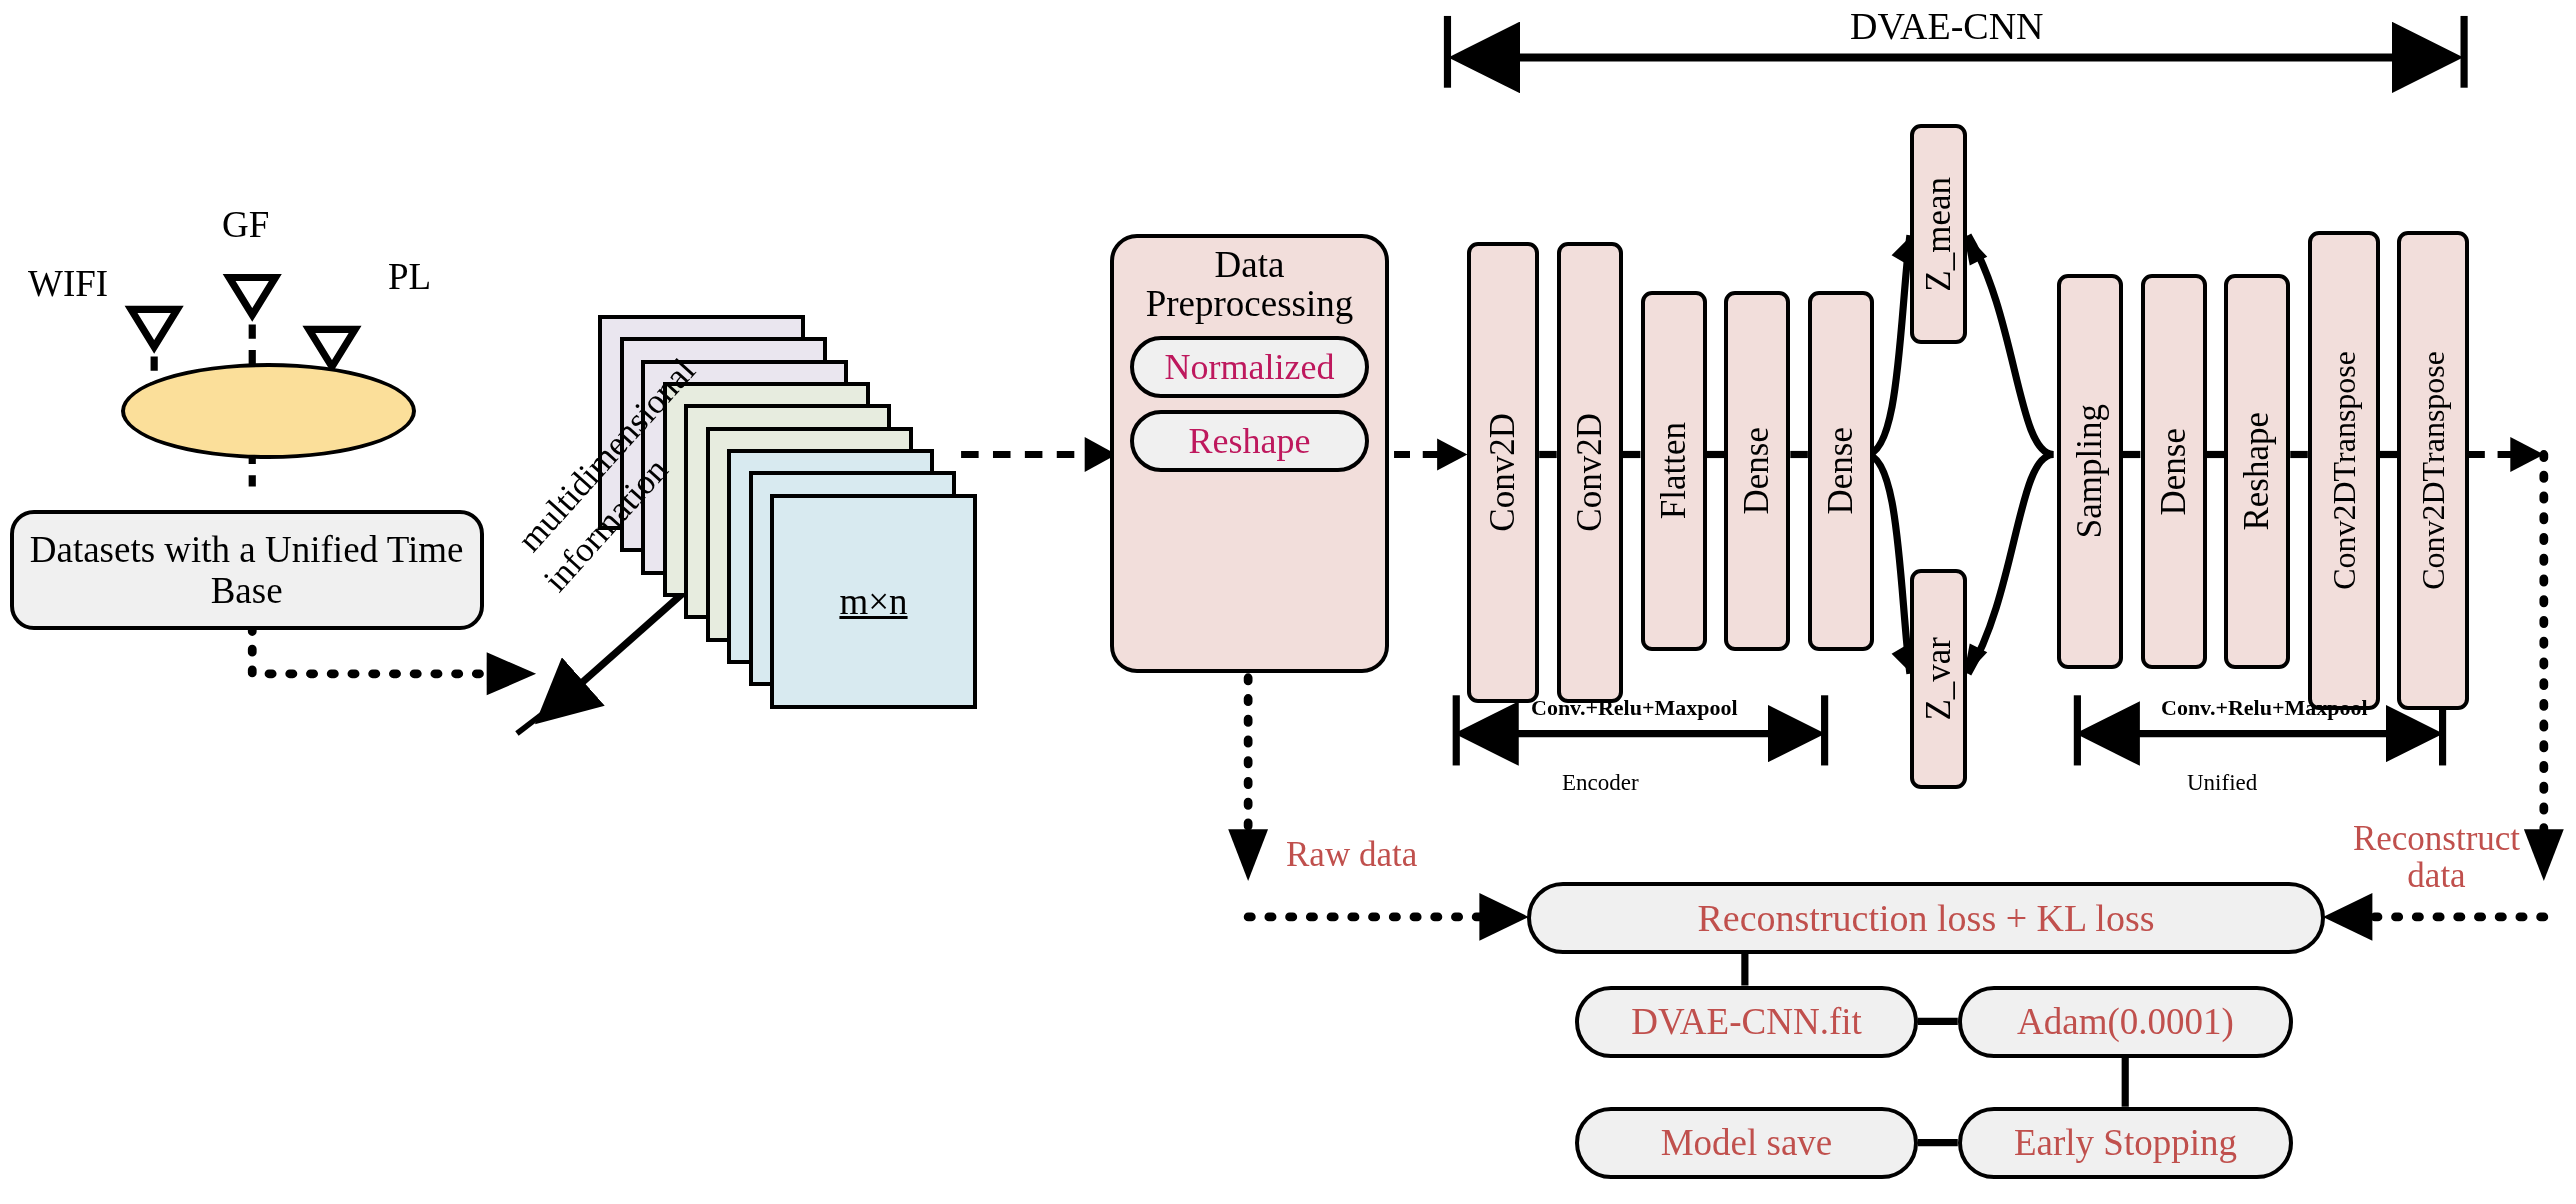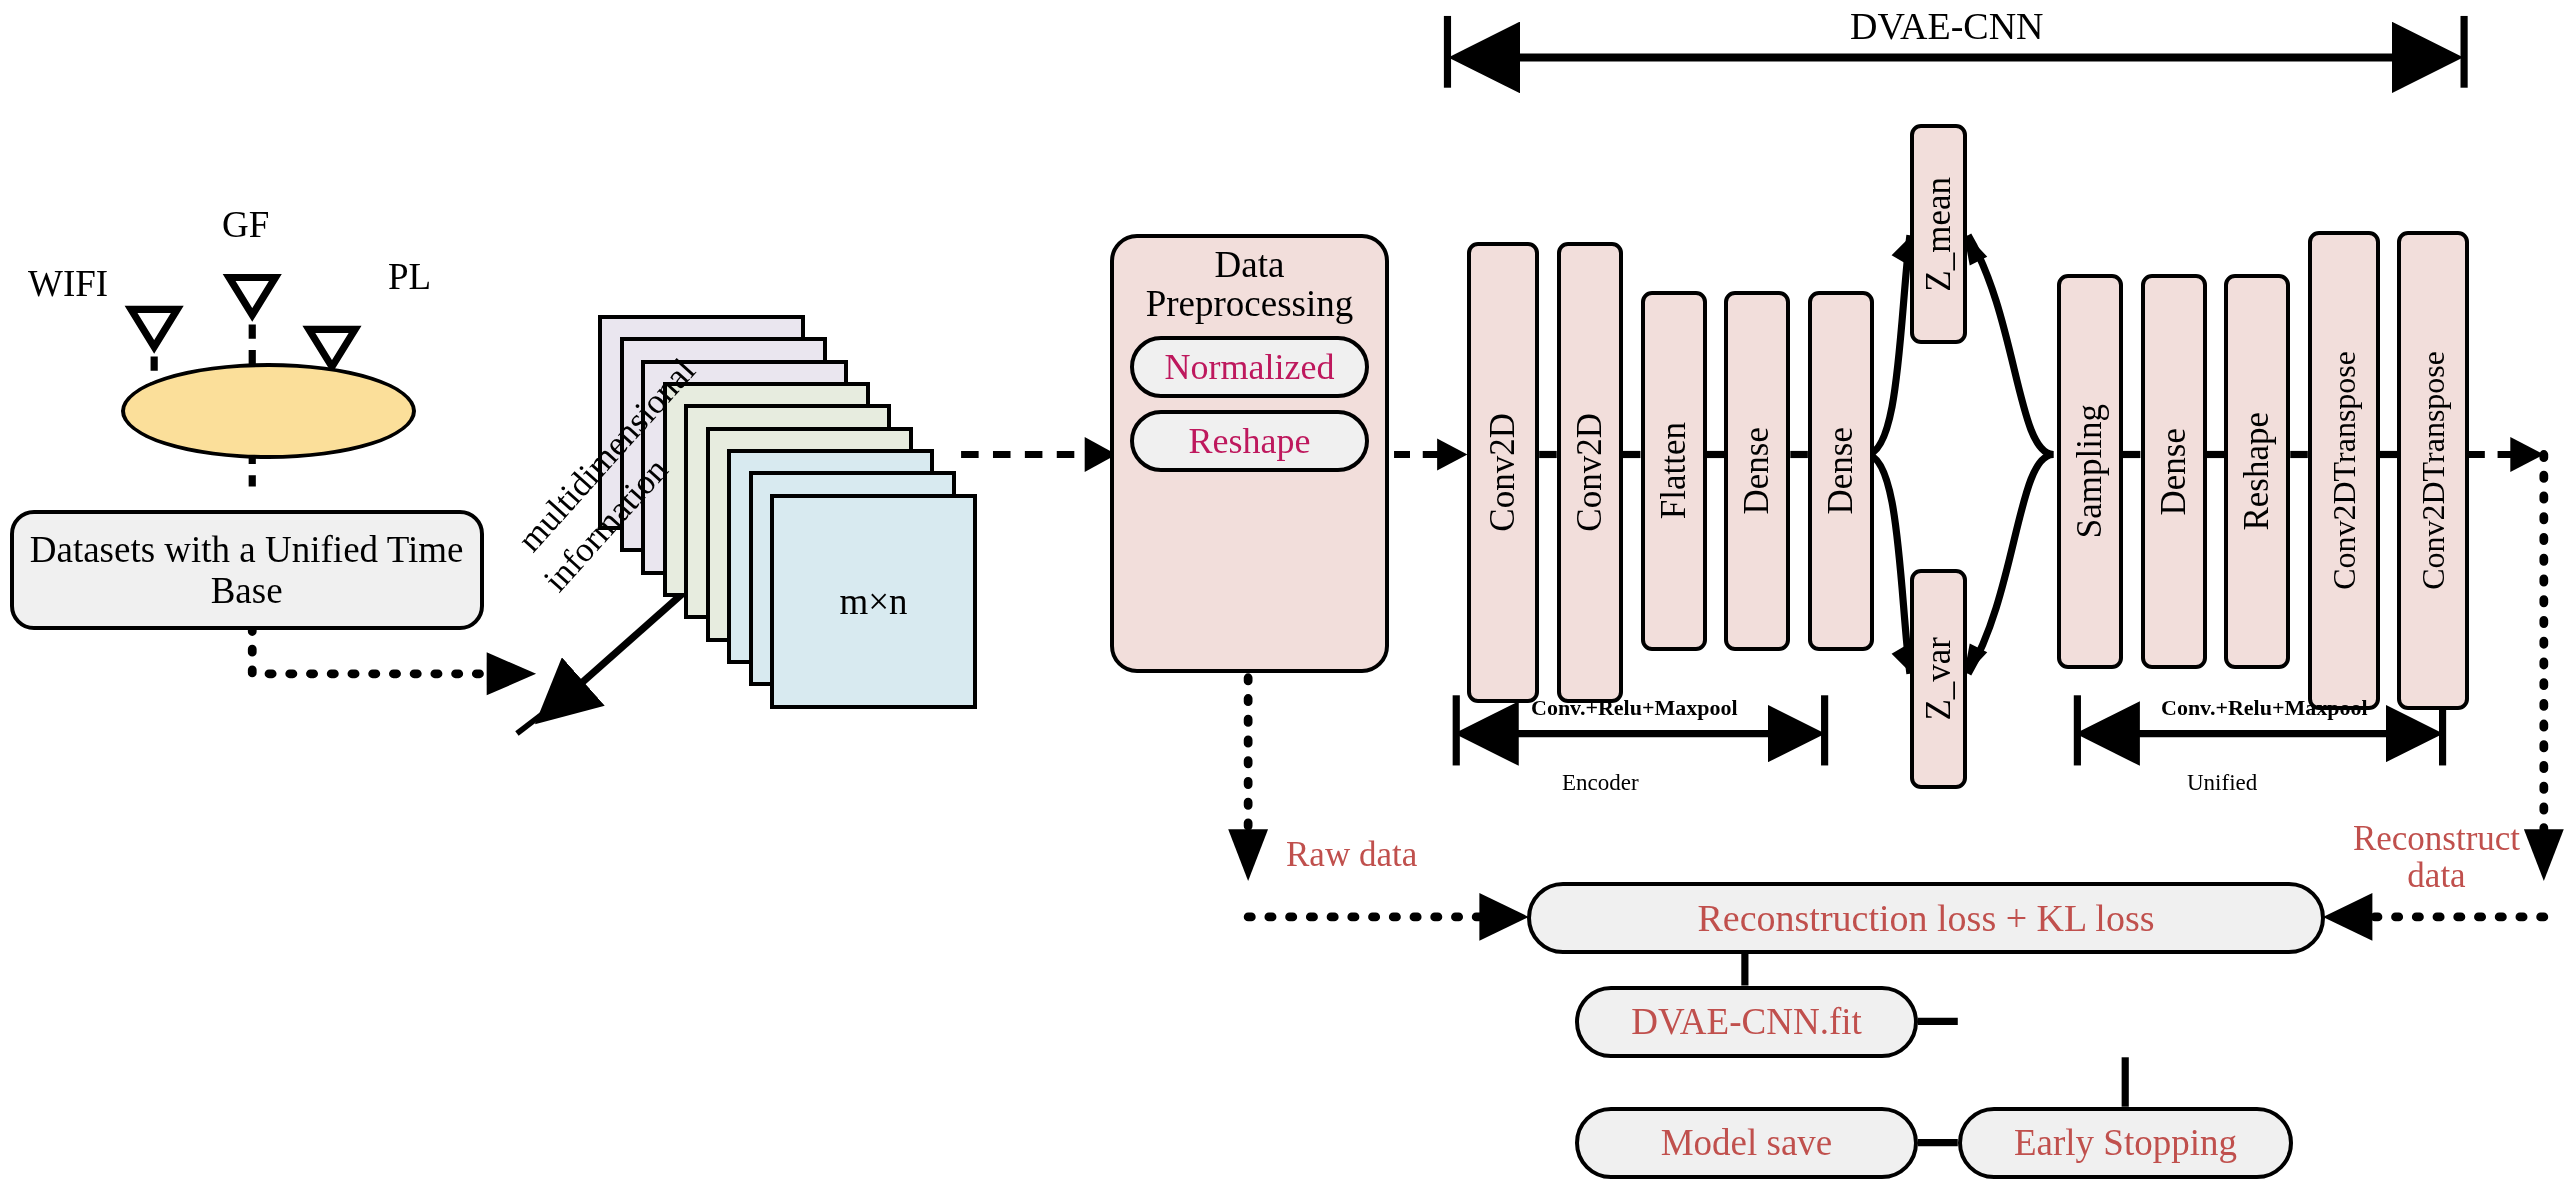--- a/index.html
+++ b/index.html
@@ -172,21 +172,21 @@
   <div class="sheet" style="left:598px;top:315px;width:207px;height:215px;background:#eae6ef;"></div>
   <div class="sheet" style="left:620px;top:337px;width:207px;height:215px;background:#eae6ef;"></div>
   <div class="sheet" style="left:641px;top:360px;width:207px;height:215px;background:#eae6ef;"></div>
   <div class="sheet" style="left:663px;top:382px;width:207px;height:215px;background:#e7ecdf;"></div>
   <div class="sheet" style="left:684px;top:404px;width:207px;height:215px;background:#e7ecdf;"></div>
   <div class="sheet" style="left:706px;top:427px;width:207px;height:215px;background:#e7ecdf;"></div>
   <div class="sheet" style="left:727px;top:449px;width:207px;height:215px;background:#d8eaf0;"></div>
   <div class="sheet" style="left:749px;top:471px;width:207px;height:215px;background:#d8eaf0;"></div>
   <div class="sheet" style="left:770px;top:494px;width:207px;height:215px;background:#d8eaf0;
               display:flex;align-items:center;justify-content:center;">
-    <span style="font-size:37px;">m×n</span>
+    <span style="font-size:37px;text-decoration:underline;">m×n</span>
   </div>
 
   <div class="diag" style="left:510px;top:533px;transform:rotate(-48deg);">multidimensional</div>
   <div class="diag" style="left:536px;top:573px;transform:rotate(-48deg);">information</div>
 
   <div class="rbox pink" id="prep-box">
     <div id="prep-title">Data Preprocessing</div>
     <div class="prep-pill">
       <span>Normalized</span>
     </div>
@@ -247,20 +247,23 @@
     <div>Reconstruct</div>
     <div>data</div>
   </div>
 
   <div class="rbox grey red-txt" id="loss-box">
     <span>Reconstruction loss + KL loss</span>
   </div>
   <div class="rbox grey red-txt" id="fit-box">
     <span>DVAE-CNN.fit</span>
   </div>
+  <div class="rbox grey red-txt" id="adam-box">
+    <span>Adam(0.0001)</span>
+  </div>
   <div class="rbox grey red-txt" id="save-box">
     <span>Model save</span>
   </div>
   <div class="rbox grey red-txt" id="early-box">
     <span>Early Stopping</span>
   </div>
 
 </div>
 
 

